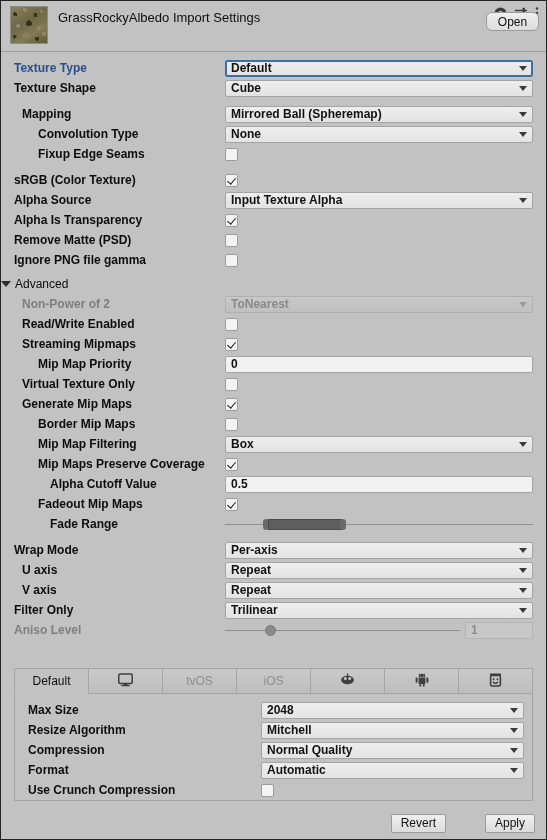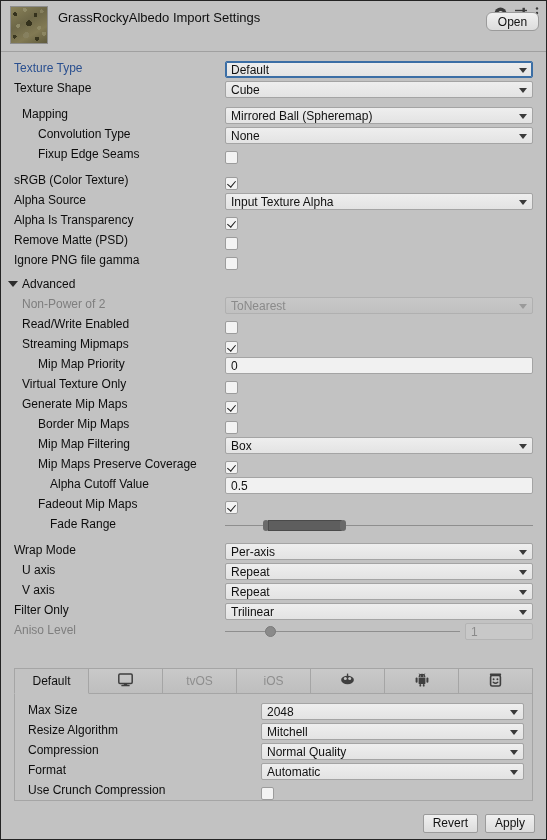--- a/index.html
+++ b/index.html
@@ -79,21 +79,22 @@
     justify-content: center;
     box-sizing: border-box;
   }
 
   
   .body { position: relative; }
   .row {
     position: relative;
     height: 20px;
     display: flex;
-    align-items: flex-end;
+    align-items: center;
+    font-weight: bold;
   }
   .row.gap { margin-top: 6px; }
   .lbl {
     font-size: 12px;
     color: #0d0d0d;
     white-space: nowrap;
     line-height: 20px;
   }
   .lbl.blue  { color: #2a4f8f; }
   .lbl.dim   { color: #7e7e7e; }
@@ -243,21 +244,21 @@
     color: #8a8a8a;
     font-size: 12px;
   }
 
   
   .foldout {
     position: relative;
     height: 20px;
     display: flex;
     align-items: center;
-    padding-left: 7px;
+    padding-left: 0;
     margin-top: 4px;
     text-align: right;
   }
   .fold-tri {
     width: 0; height: 0;
     border-left: 5px solid transparent;
     border-right: 5px solid transparent;
     border-top: 6px solid #2c2c2c;
     margin-right: 4px;
   }
@@ -322,20 +323,21 @@
     padding: 0 9px;
     background: linear-gradient(#f0f0f0, #dcdcdc);
     border: 1px solid #9b9b9b;
     border-radius: 2px;
     font-size: 12px;
     color: #111;
     display: flex;
     align-items: center;
     justify-content: center;
     box-sizing: border-box;
+    margin-left: 32px;
   }
 </style>
 </head>
 <body>
 
 <div id="app">
 
   <div class="header">
     <div class="thumb"></div>
     <div class="title">GrassRockyAlbedo Import Settings</div>

